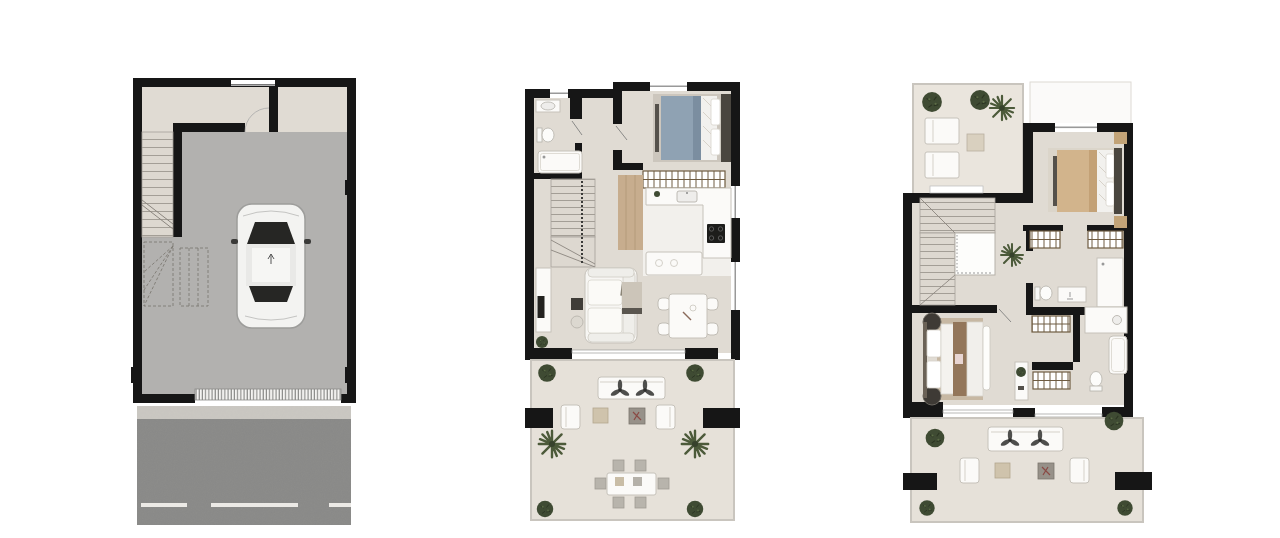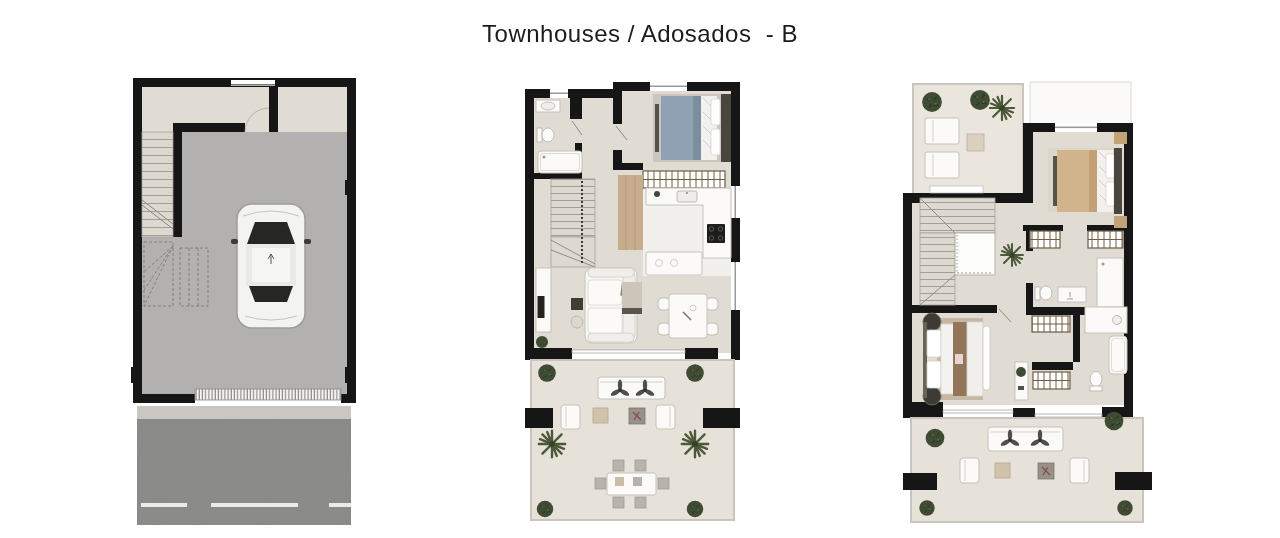--- a/index.html
+++ b/index.html
@@ -14,21 +14,20 @@
   .terr{fill:var(--floor-terrace,#e6e1d9);}
   .wood{fill:var(--wood,#c7ad8e);}
   .white-f{fill:#fbfaf8;stroke:#c6c2ba;stroke-width:1;}
   .rail{fill:none;stroke:#c9c5be;stroke-width:2;}
 </style>
 </head>
 <body>
 
 <div id="stage">
 
-  <div id="title">Townhouses / Adosados  - B</div>
 
   <svg width="0" height="0" style="position:absolute" aria-hidden="true">
     <defs>
       <g id="bush">
         <circle r="11" fill="#3f4b33"></circle>
         <path d="M-6,-4 l4,3 M5,-6 l-3,4 M-4,6 l4,-3 M7,3 l-5,1" stroke="#2b3422" stroke-width="1.2"></path>
         <circle cx="-3" cy="-3" r="1.2" fill="#5a6b45"></circle>
           <circle cx="4" cy="2" r="1.2" fill="#5a6b45"></circle>
       </g>
       <g id="starplant" stroke="#4c5a3a" stroke-width="2" stroke-linecap="round" fill="none">

